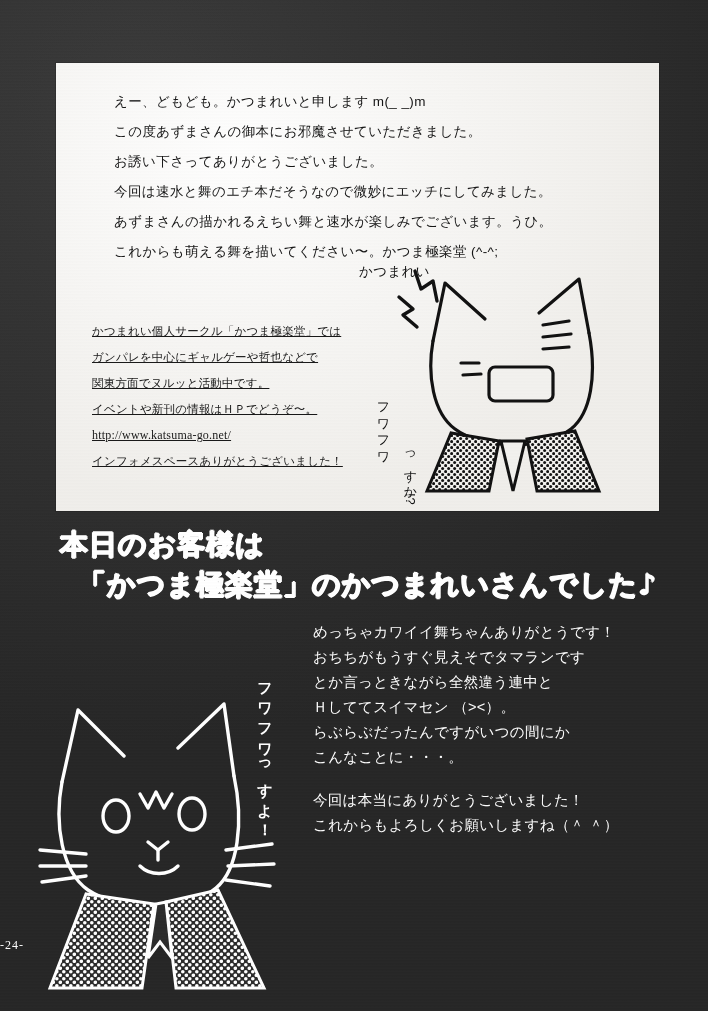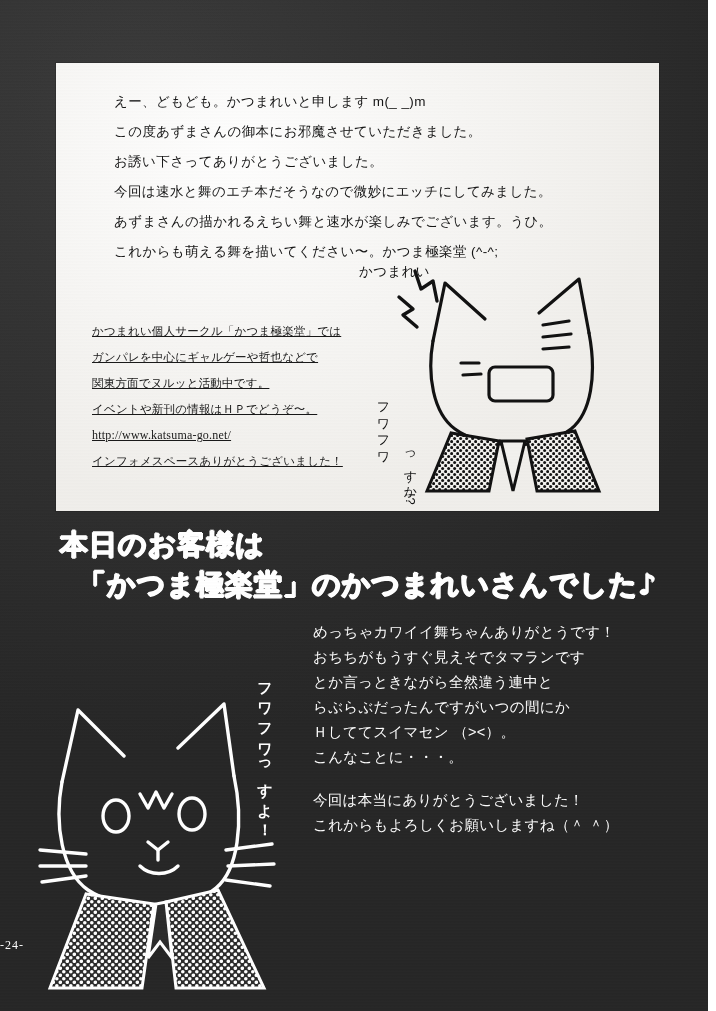--- a/index.html
+++ b/index.html
@@ -248,22 +248,22 @@
 
   <div id="headline">
     <div class="h-line">本日のお客様は</div>
     <div class="h-line second">「かつま極楽堂」のかつまれいさんでした♪</div>
   </div>
 
   <div id="bottom-text">
     <div class="line">めっちゃカワイイ舞ちゃんありがとうです！</div>
     <div class="line">おちちがもうすぐ見えそでタマランです</div>
     <div class="line">とか言っときながら全然違う連中と</div>
+    <div class="line">Ｈしててスイマセン （&gt;&lt;）。</div>
     <div class="line">らぶらぶだったんですがいつの間にか</div>
-    <div class="line">Ｈしててスイマセン （&gt;&lt;）。</div>
     <div class="line">こんなことに・・・。</div>
     <div class="gap"></div>
     <div class="line">今回は本当にありがとうございました！</div>
     <div class="line">これからもよろしくお願いしますね（＾ ＾）</div>
   </div>
 
   <div id="cat-bottom">
     <svg width="300" height="300" viewBox="0 0 300 300">
       <defs>
         <pattern id="halftoneBot" width="7" height="7" patternUnits="userSpaceOnUse">

